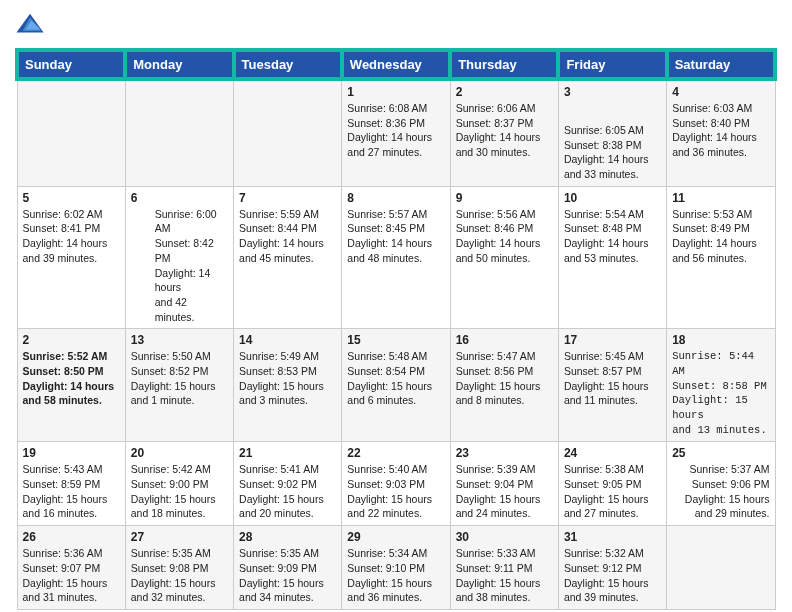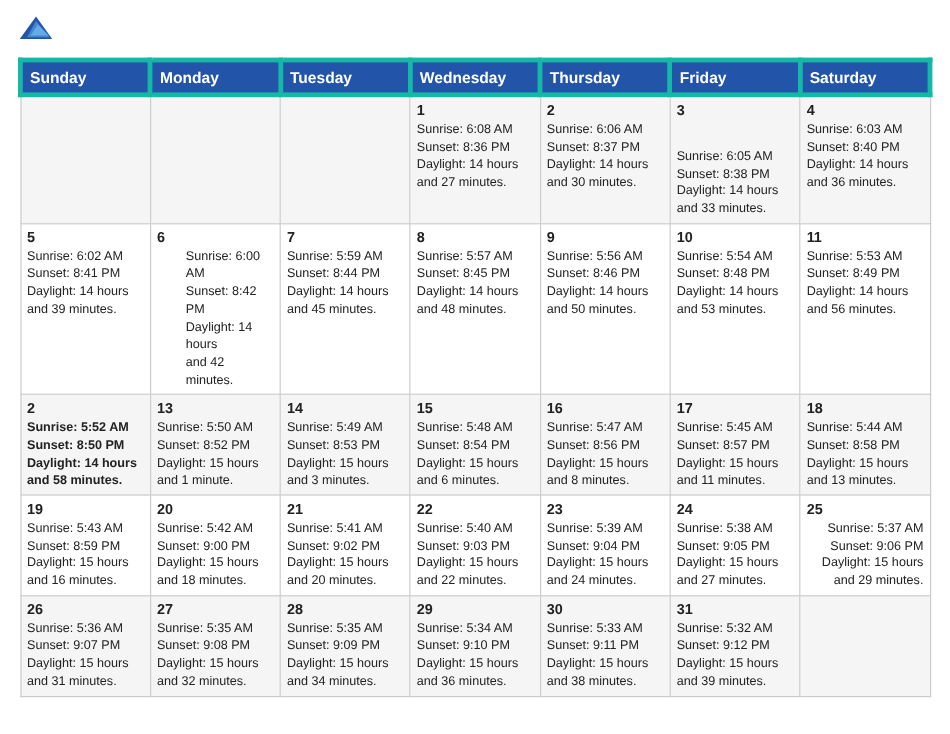--- a/index.html
+++ b/index.html
@@ -239,21 +239,21 @@
         </td>
         <td>
           <span class="day-num">17</span>
           <div class="day-info" style="white-space: pre-line;">Sunrise: 5:45 AM
 Sunset: 8:57 PM
 Daylight: 15 hours
 and 11 minutes.</div>
         </td>
         <td>
           <span class="day-num">18</span>
-          <div class="day-info" style="white-space: pre-line;">Sunrise: 5:44 AM
+          <div class="day-info" style="white-space: pre-line; font-family: Liberation Mono, monospace;">Sunrise: 5:44 AM
 Sunset: 8:58 PM
 Daylight: 15 hours
 and 13 minutes.</div>
         </td>
       </tr>
       <tr>
         <td>
           <span class="day-num">19</span>
           <div class="day-info" style="white-space: pre-line;">Sunrise: 5:43 AM
 Sunset: 8:59 PM

